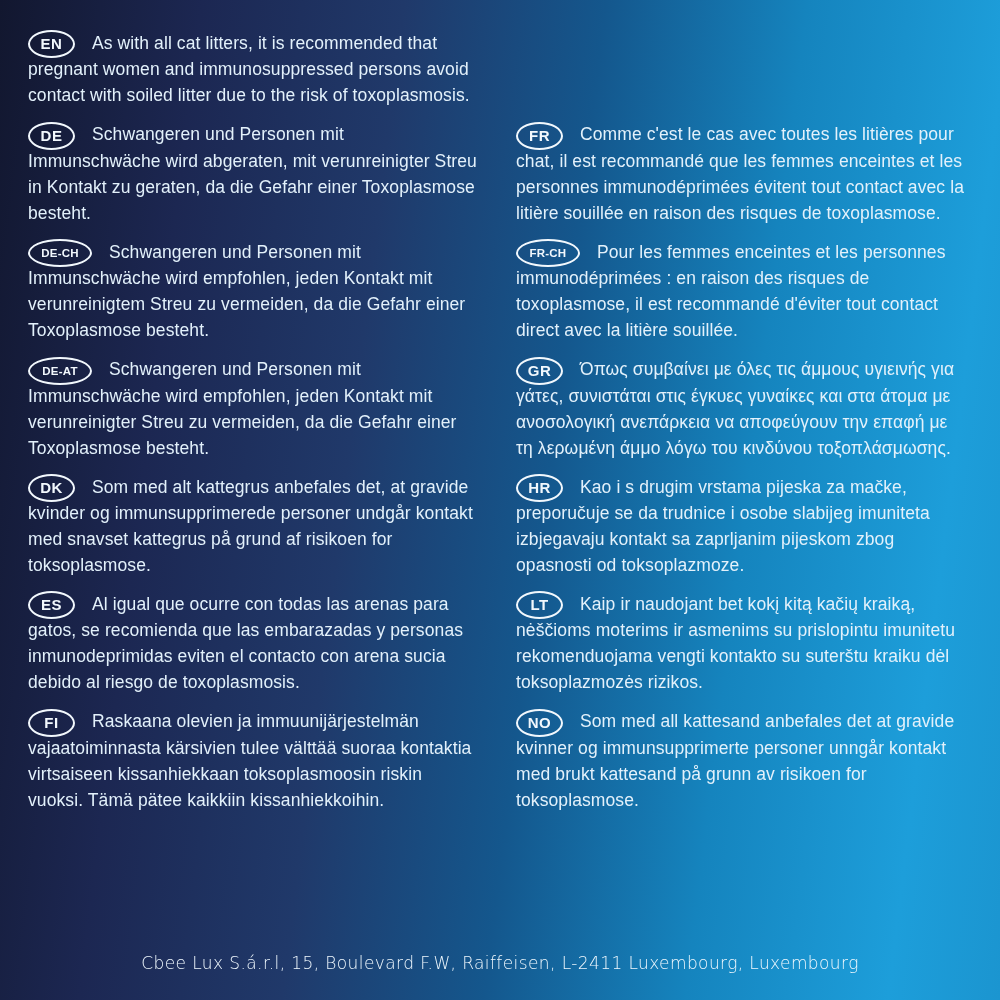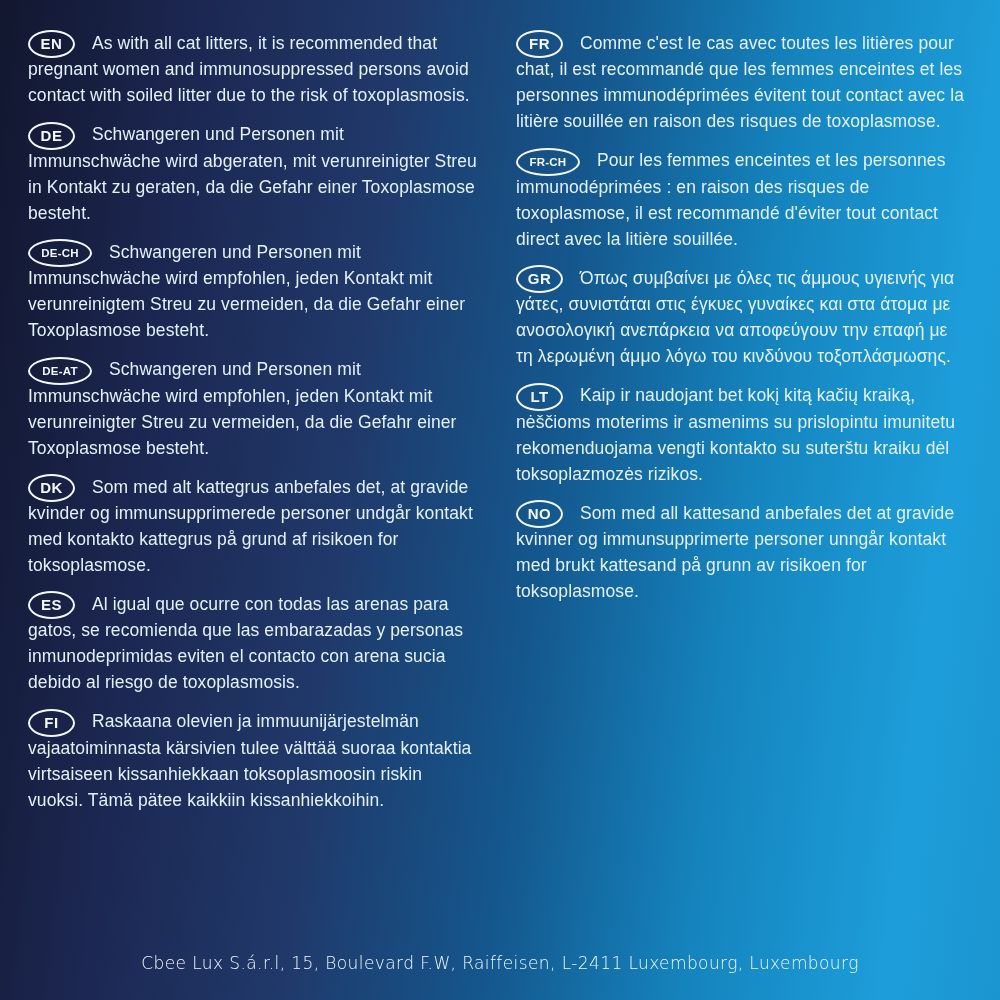--- a/index.html
+++ b/index.html
@@ -22,20 +22,21 @@
       #1584be 72%,
       var(--bg-bright) 90%,
       #1b95d0 100%);
     color:var(--text-color);
     font-family:"Liberation Sans","DejaVu Sans",sans-serif;
   }
   .columns{
     display:flex;
     gap:38px;
     padding:30px 34px 0 28px;
+    align-items:flex-end;
   }
   .col{flex:1 1 0;min-width:0;}
   .section{
     font-size:17.5px;
     line-height:26px;
     margin-bottom:13px;
     letter-spacing:0.1px;
   }
   .badge{
     display:inline-flex;
@@ -83,40 +84,43 @@
         <p class="section">
     <span class="badge">DE</span><span class="warning">Schwangeren und Personen mit Immunschwäche wird abgeraten, mit verunreinigter Streu in Kontakt zu geraten, da die Gefahr einer Toxoplasmose besteht.</span>
   </p>
         <p class="section">
     <span class="badge wide">DE-CH</span><span class="warning">Schwangeren und Personen mit Immunschwäche wird empfohlen, jeden Kontakt mit verunreinigtem Streu zu vermeiden, da die Gefahr einer Toxoplasmose besteht.</span>
   </p>
         <p class="section">
     <span class="badge wide">DE-AT</span><span class="warning">Schwangeren und Personen mit Immunschwäche wird empfohlen, jeden Kontakt mit verunreinigter Streu zu vermeiden, da die Gefahr einer Toxoplasmose besteht.</span>
   </p>
         <p class="section">
-    <span class="badge">DK</span><span class="warning">Som med alt kattegrus anbefales det, at gravide kvinder og immunsupprimerede personer undgår kontakt med kontakto kattegrus på grund af risikoen for toksoplasmose.</span>
+    <span class="badge">DK</span><span class="warning">Som med alt kattegrus anbefales det, at gravide kvinder og immunsupprimerede personer undgår kontakt med snavset kattegrus på grund af risikoen for toksoplasmose.</span>
   </p>
         <p class="section">
     <span class="badge">ES</span><span class="warning">Al igual que ocurre con todas las arenas para gatos, se recomienda que las embarazadas y personas inmunodeprimidas eviten el contacto con arena sucia debido al riesgo de toxoplasmosis.</span>
   </p>
         <p class="section">
     <span class="badge">FI</span><span class="warning">Raskaana olevien ja immuunijärjestelmän vajaatoiminnasta kärsivien tulee välttää suoraa kontaktia virtsaiseen kissanhiekkaan toksoplasmoosin riskin vuoksi. Tämä pätee kaikkiin kissanhiekkoihin.</span>
   </p>
       </div>
     <div class="col" id="col-right">
         <p class="section">
     <span class="badge">FR</span><span class="warning">Comme c'est le cas avec toutes les litières pour chat, il est recommandé que les femmes enceintes et les personnes immunodéprimées évitent tout contact avec la litière souillée en raison des risques de toxoplasmose.</span>
   </p>
         <p class="section">
     <span class="badge wide">FR-CH</span><span class="warning">Pour les femmes enceintes et les personnes immunodéprimées : en raison des risques de toxoplasmose, il est recommandé d'éviter tout contact direct avec la litière souillée.</span>
   </p>
         <p class="section">
     <span class="badge">GR</span><span class="warning">Όπως συμβαίνει με όλες τις άμμους υγιεινής για γάτες, συνιστάται στις έγκυες γυναίκες και στα άτομα με ανοσολογική ανεπάρκεια να αποφεύγουν την επαφή με τη λερωμένη άμμο λόγω του κινδύνου τοξοπλάσμωσης.</span>
   </p>
         <p class="section">
+    <span class="badge">HR</span><span class="warning">Kao i s drugim vrstama pijeska za mačke, preporučuje se da trudnice i osobe slabijeg imuniteta izbjegavaju kontakt sa zaprljanim pijeskom zbog opasnosti od toksoplazmoze.</span>
+  </p>
+        <p class="section">
     <span class="badge">LT</span><span class="warning">Kaip ir naudojant bet kokį kitą kačių kraiką, nėščioms moterims ir asmenims su prislopintu imunitetu rekomenduojama vengti kontakto su suterštu kraiku dėl toksoplazmozės rizikos.</span>
   </p>
         <p class="section">
     <span class="badge">NO</span><span class="warning">Som med all kattesand anbefales det at gravide kvinner og immunsupprimerte personer unngår kontakt med brukt kattesand på grunn av risikoen for toksoplasmose.</span>
   </p>
       </div>
   </div>
   <div class="footer">
     <div>Cbee Lux S.á.r.l, 15, Boulevard F.W, Raiffeisen, L-2411 Luxembourg, Luxembourg</div>
   </div>

